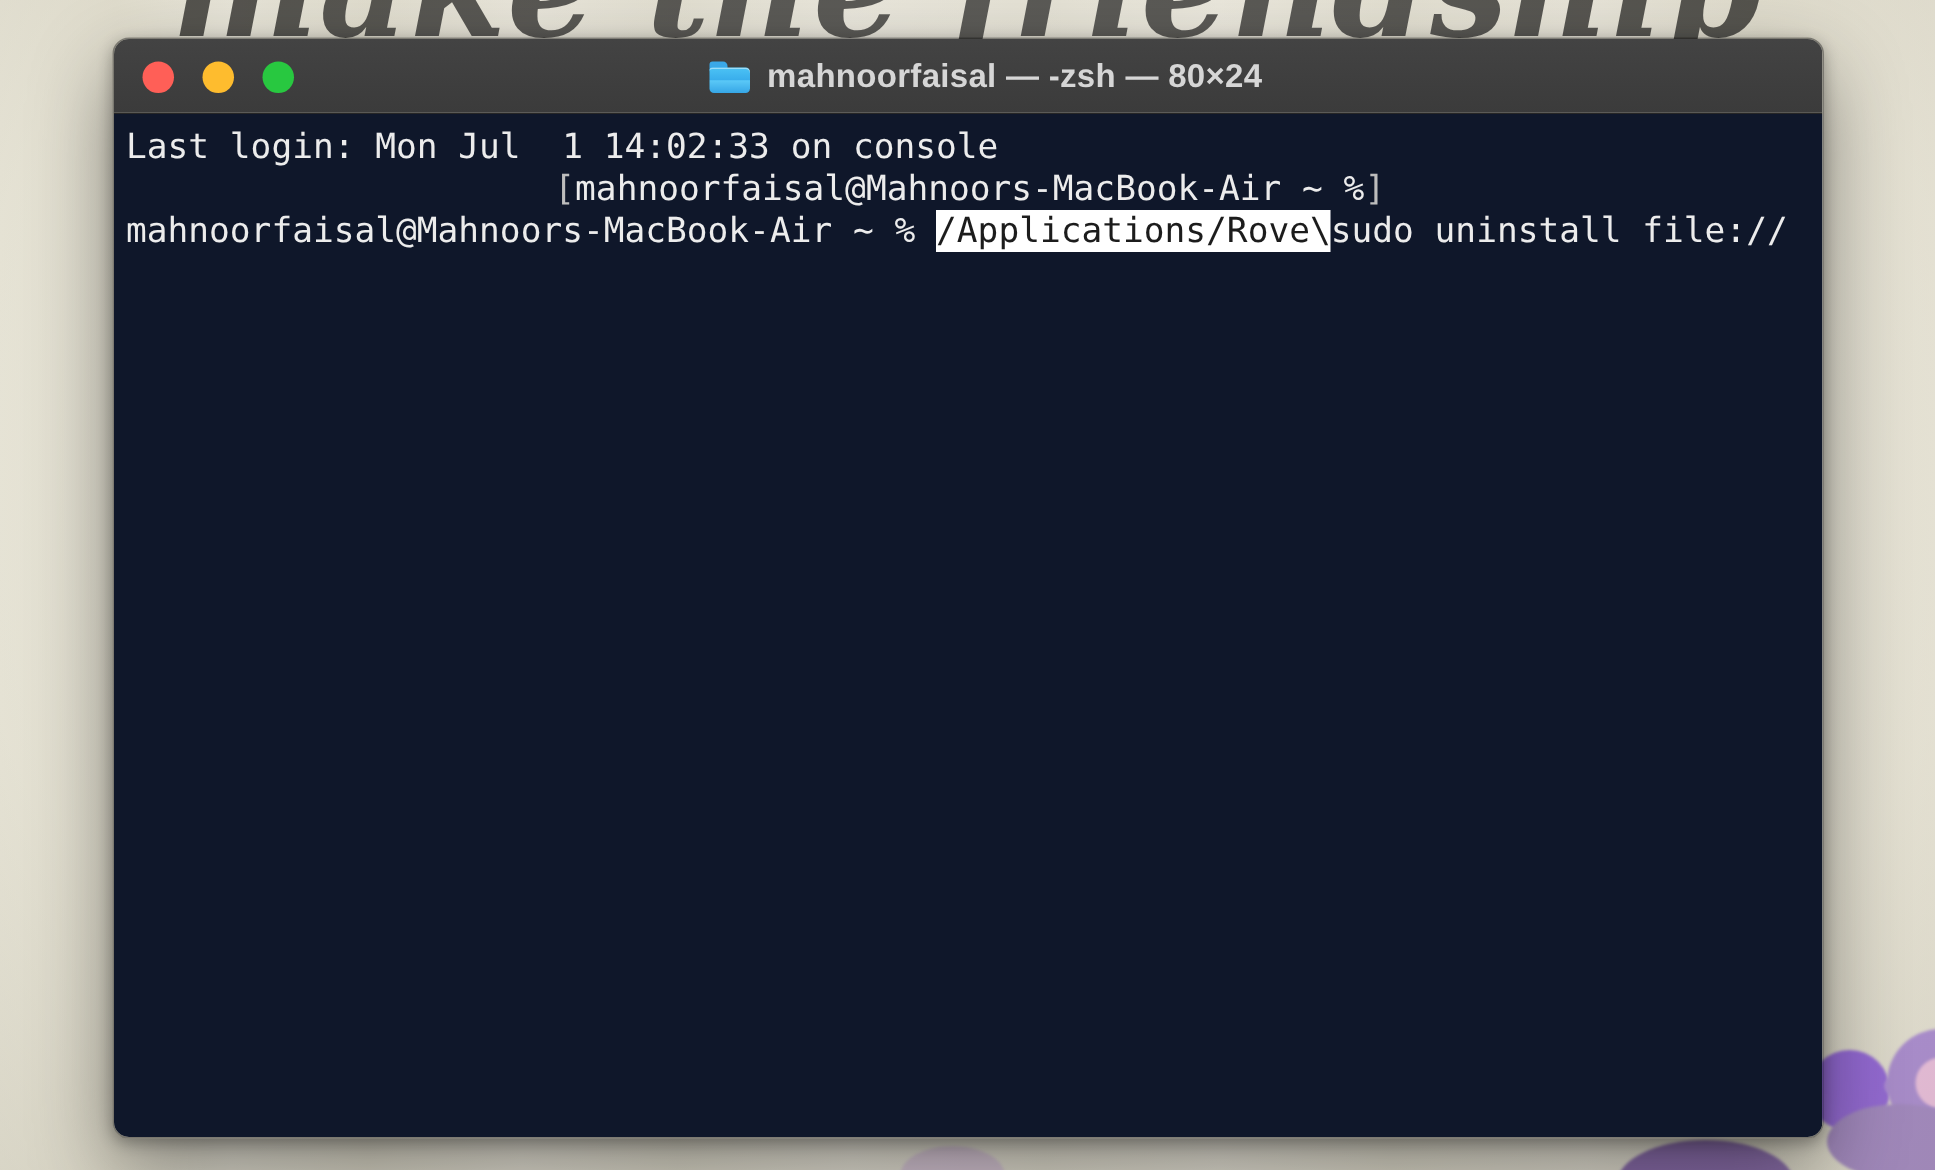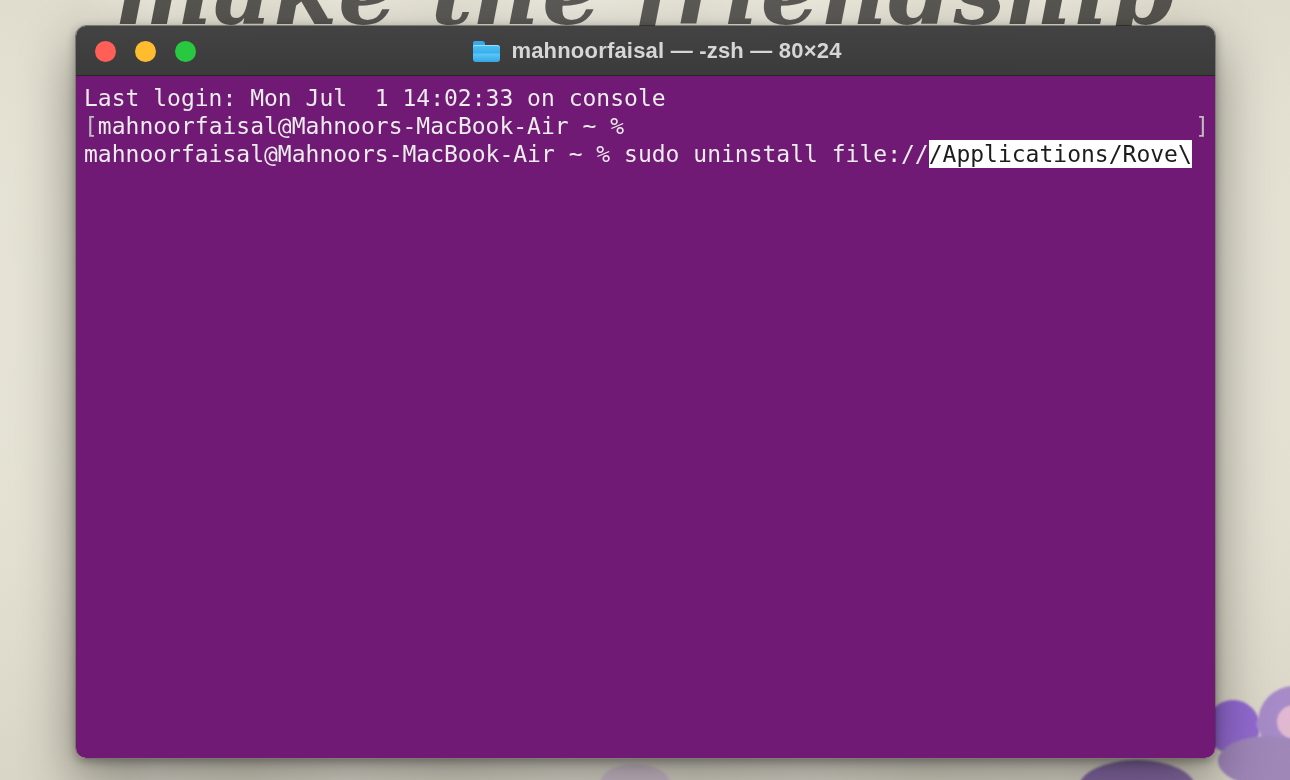--- a/index.html
+++ b/index.html
@@ -77,33 +77,33 @@
     border-radius:2px 3px 3px 3px;
     background:linear-gradient(180deg,#4cc3f5 0%,#3aaeec 48%,#5ac8f7 52%,#36a6e6 100%);
     box-shadow:inset 0 1px 0 rgba(255,255,255,.45);
   }
   #window-title{
     font-size:22px; font-weight:700; color:#d6d6d6;
     letter-spacing:.2px; white-space:nowrap;
   }
 
   #terminal-body{
-    height:684px; background:#701a75;
+    height:684px; background:#0f172a;
     padding:8px 0 0 0;
     font-family:"DejaVu Sans Mono","Liberation Mono",monospace;
     font-size:23px; line-height:28px;
     color:#ececec;
     position:relative;
   }
   .term-line{
     white-space:pre; padding:0 6px 0 8px;
     letter-spacing:0px;
     display:flex; align-items:center;
   }
-  .term-line.spread{ justify-content:space-between; }
+  .term-line.spread{ justify-content:center; }
   .seg{ white-space:pre; }
   .seg.hl{
     background:#ffffff; color:#1c1c1c;
   }
   .cursor-block{
     display:inline-block; width:14px; height:25px;
     background:#9a9a9a; vertical-align:-5px;
   }
   .bracket{ color:#bdbdbd; }
 </style>
@@ -143,18 +143,18 @@
     <div class="term-line">
       <span class="seg">Last login: Mon Jul  1 14:02:33 on console</span>
     </div>
 
     <div class="term-line spread">
       <span class="seg"><span class="bracket">[</span><span>mahnoorfaisal@Mahnoors-MacBook-Air ~ %</span></span>
       <span class="seg bracket">]</span>
     </div>
 
     <div class="term-line">
-      <span class="seg">mahnoorfaisal@Mahnoors-MacBook-Air ~ % </span><span class="seg">sudo uninstall file://</span><span class="seg hl">/Applications/Rove\</span>
+      <span class="seg">mahnoorfaisal@Mahnoors-MacBook-Air ~ % </span><span class="seg hl">/Applications/Rove\</span><span class="seg">sudo uninstall file://</span>
     </div>
 
 
   </div>
 </div>
 
 </body></html>

